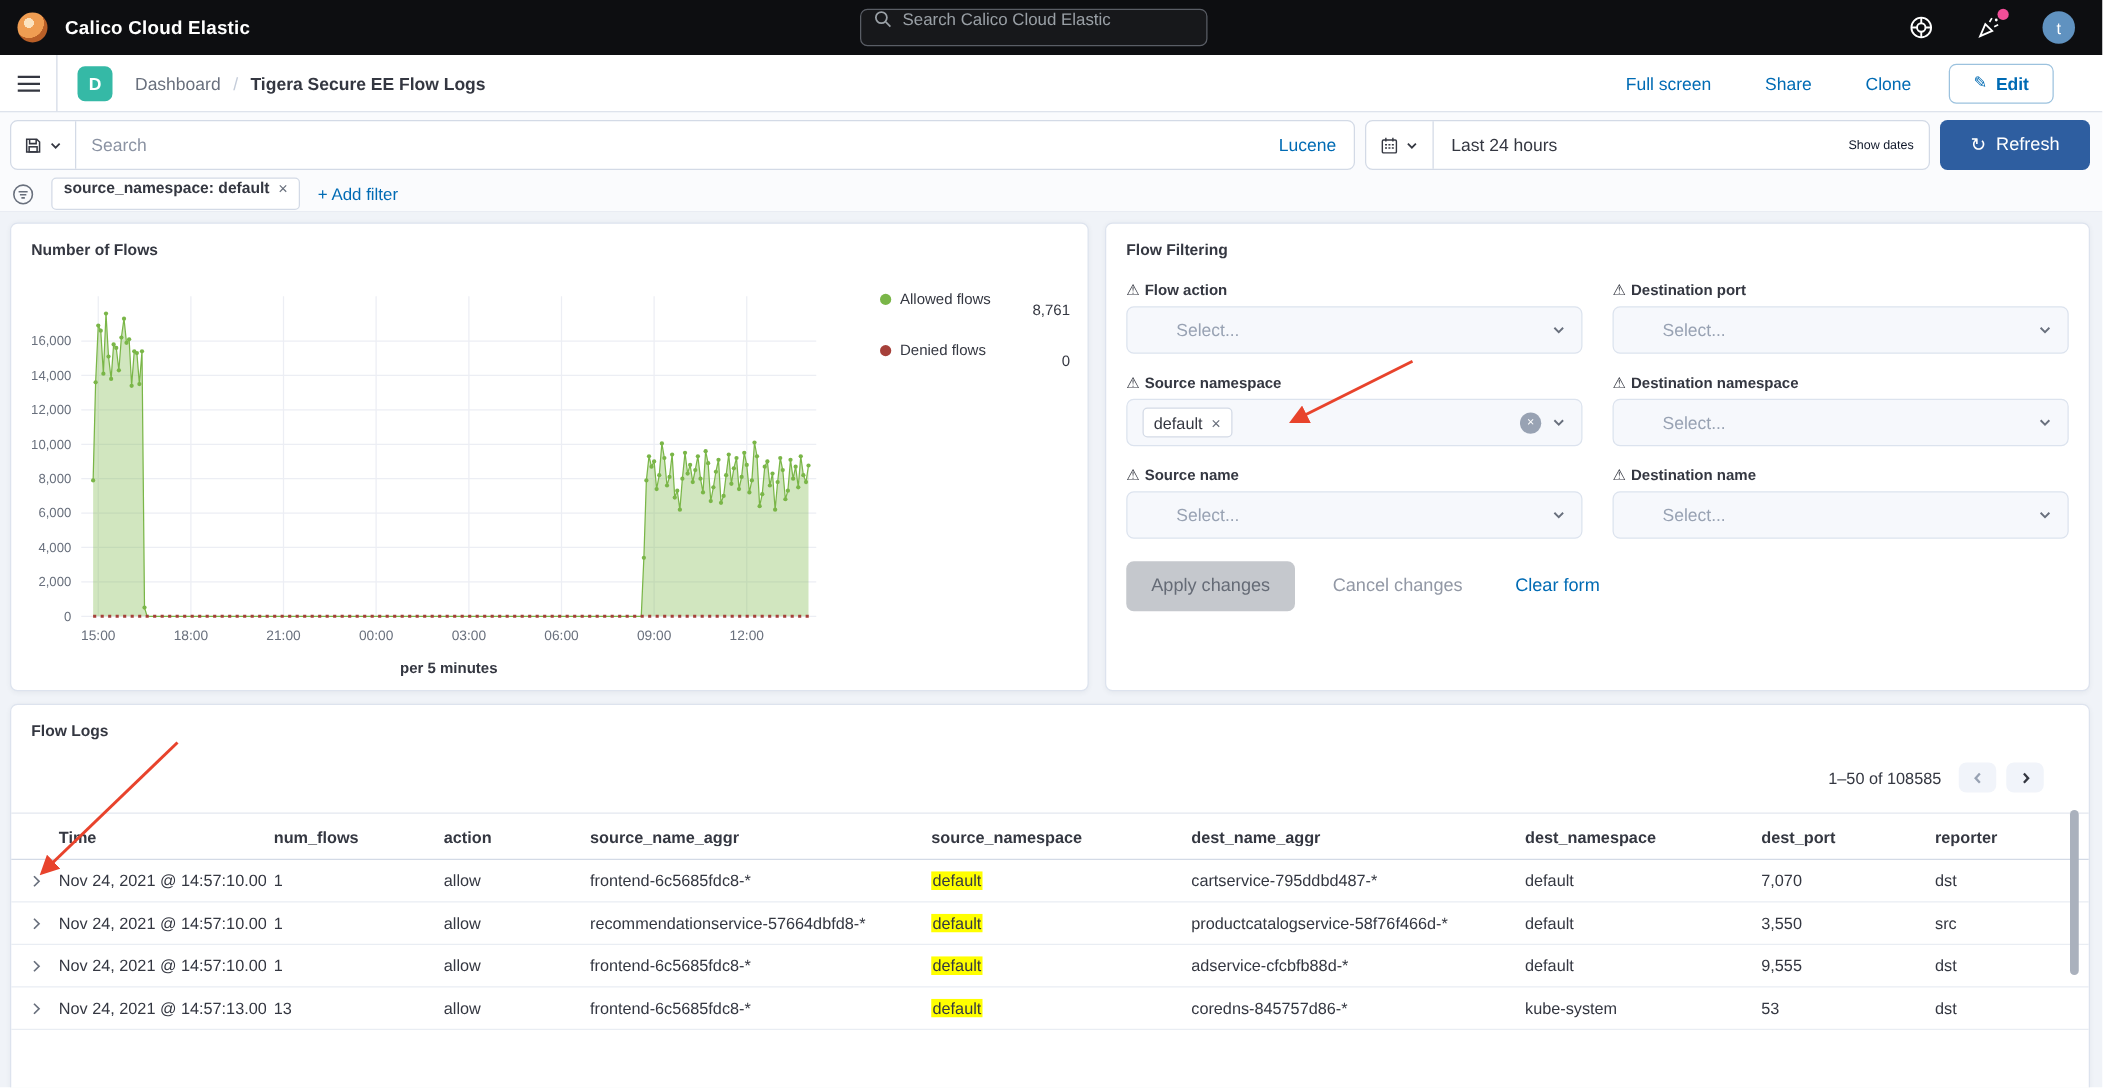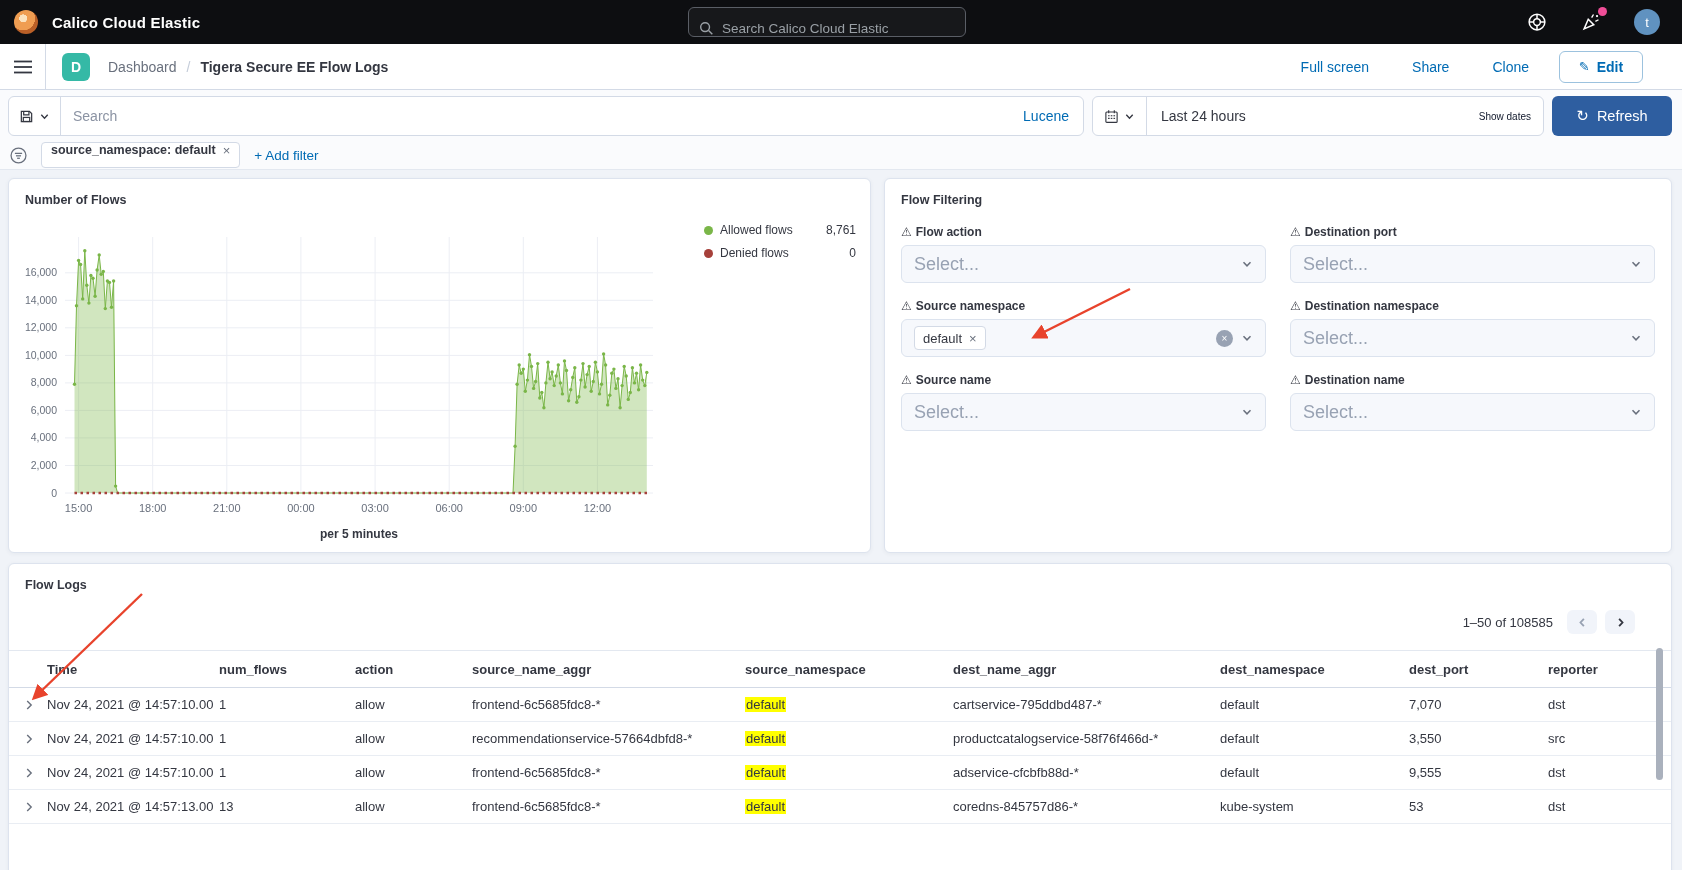--- a/index.html
+++ b/index.html
@@ -5,21 +5,21 @@
   * { box-sizing: border-box; margin: 0; padding: 0; }
   html,body { width:1682px; height:870px; overflow:hidden; }
   body { font-family:"Liberation Sans", sans-serif; background:#fff; position:relative; color:#343741; }
 
   
   .topbar { position:absolute; left:0; top:0; width:1682px; height:44px; background:#0d0e11; display:flex; align-items:center; }
   .logo { width:24px; height:24px; border-radius:50%; margin-left:14px;
           background: radial-gradient(circle at 38% 35%, #fbe3c0 0 18%, #ef9d52 19% 55%, #b95f27 56% 100%); flex:none; }
   .app-title { color:#fff; font-size:15px; font-weight:600; margin-left:14px; letter-spacing:.2px; }
   .g-search { position:absolute; left:688px; top:7px; width:278px; height:30px; border:1px solid #5a5e66; border-radius:6px;
-              display:flex; align-items:flex-end; padding:0 10px; gap:8px; background:#17181b; cursor:text; }
+              display:flex; align-items:flex-start; padding:0 10px; gap:8px; background:#17181b; cursor:text; }
   .g-search .ph { color:#9aa0a6; font-size:13.5px; }
   .top-icons { margin-left:auto; display:flex; align-items:center; gap:32px; padding-right:22px; }
   .icon-btn { position:relative; width:22px; height:22px; display:flex; align-items:center; justify-content:center; cursor:pointer; }
   .pink-dot { position:absolute; top:-4px; right:-5px; width:9px; height:9px; border-radius:50%; background:#f04e98; }
   .avatar { width:26px; height:26px; border-radius:50%; background:#6092c0; color:#fff; font-size:13px;
             display:flex; align-items:center; justify-content:center; cursor:pointer; }
 
   
   .crumbbar { position:absolute; left:0; top:44px; width:1682px; height:46px; background:#fff; border-bottom:1px solid #d3dae6;
               display:flex; align-items:center; }
@@ -67,29 +67,29 @@
 
   
   #flow-chart { position:absolute; left:16px; top:28px; }
   .grid { stroke:#eceef4; stroke-width:1; }
   .ytick { font-family:"Liberation Sans",sans-serif; font-size:10.5px; fill:#69707d; text-anchor:end; }
   .xtick { font-family:"Liberation Sans",sans-serif; font-size:11px; fill:#69707d; text-anchor:middle; }
   .xlabel { font-family:"Liberation Sans",sans-serif; font-size:12px; font-weight:700; fill:#343741; text-anchor:middle; }
   .legend { position:absolute; right:14px; top:44px; width:152px; }
   .legend-row { display:flex; align-items:center; gap:7px; margin-bottom:9px; font-size:12px; color:#343741; cursor:pointer; }
   .legend-dot { width:9px; height:9px; border-radius:50%; flex:none; }
-  .legend-val { margin-left:auto; }
+  .legend-val { margin-left:auto;margin-top:18px; }
 
   
   .filter-grid { margin:46px 16px 0 16px; display:grid; grid-template-columns:1fr 1fr; column-gap:24px; row-gap:16px; }
   .field label { display:flex; align-items:center; gap:4px; font-size:12px; font-weight:700; color:#343741; margin-bottom:6px; }
   .warn { font-family:"DejaVu Sans", sans-serif; font-size:12px; color:#343741; }
   .select { height:38px; background:#f6f8fc; border:1px solid #dce3ee; border-radius:6px; display:flex; align-items:center;
             padding:0 12px; gap:8px; cursor:pointer; }
-  .select .ph { color:#98a2b3; font-size:18px; }
+  .select .ph { color:#98a2b3; font-size:14px;margin-left:27px; }
   .spacer { flex:1; }
   .chev { flex:none; }
   .combo .pill { height:24px; background:#fff; border:1px solid #d3dae6; border-radius:4px; display:flex; align-items:center;
                  gap:7px; padding:0 8px; font-size:13px; color:#343741; }
   .clear-circle { width:17px; height:17px; border-radius:50%; background:#98a2b3; color:#fff; font-size:10px;
                   display:flex; align-items:center; justify-content:center; cursor:pointer; }
   .form-actions { margin:18px 16px 0 16px; display:flex; align-items:center; }
   .apply-btn { height:40px; padding:0 20px; background:#c5c8cd; color:#656b76; border:none; border-radius:6px;
                font-size:14.5px; font-weight:500; font-family:"Liberation Sans",sans-serif; }
   .cancel-btn { margin-left:30px; background:none; border:none; color:#9298a5; font-size:14.5px; font-family:"Liberation Sans",sans-serif; cursor:pointer;}
@@ -451,20 +451,25 @@
           </label>
           <div class="select">
         <span class="ph">Select...</span>
         <span class="spacer"></span>
             <svg class="chev" width="12" height="12" viewBox="0 0 12 12">
               <path d="M2.5 4.2 L6 7.8 L9.5 4.2" fill="none" stroke="#69707d" stroke-width="1.5"></path>
             </svg>
           </div>
         </div>
       </div>
+    <div class="form-actions">
+      <button class="apply-btn" disabled="">Apply changes</button>
+      <button class="cancel-btn">Cancel changes</button>
+      <span class="clearform">Clear form</span>
+    </div>
   </section>
 
   <section class="panel panel-logs">
     <h3>Flow Logs</h3>
     <div class="pagination">
       <span class="pag-label">1–50 of 108585</span>
       <button class="pag-btn">
         <svg width="11" height="11" viewBox="0 0 12 12">
           <path d="M7.5 2 L3.8 6 L7.5 10" fill="none" stroke="#98a2b3" stroke-width="2"></path>
         </svg>

